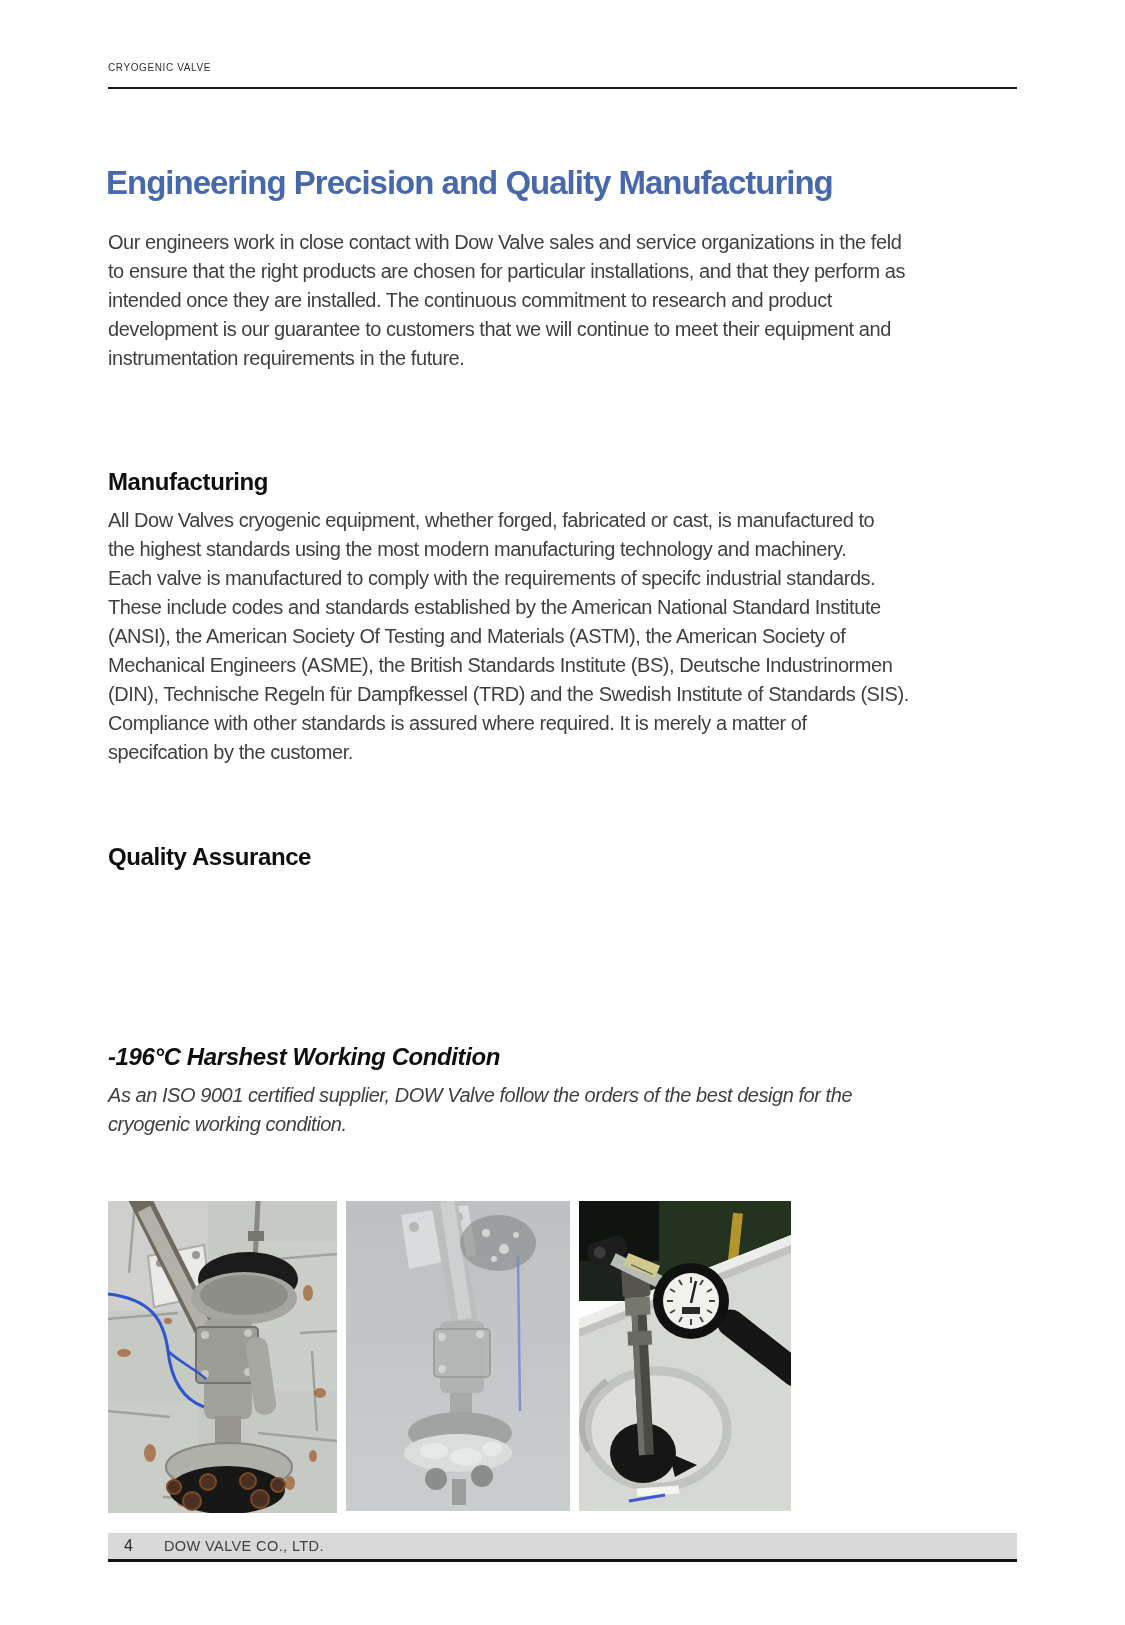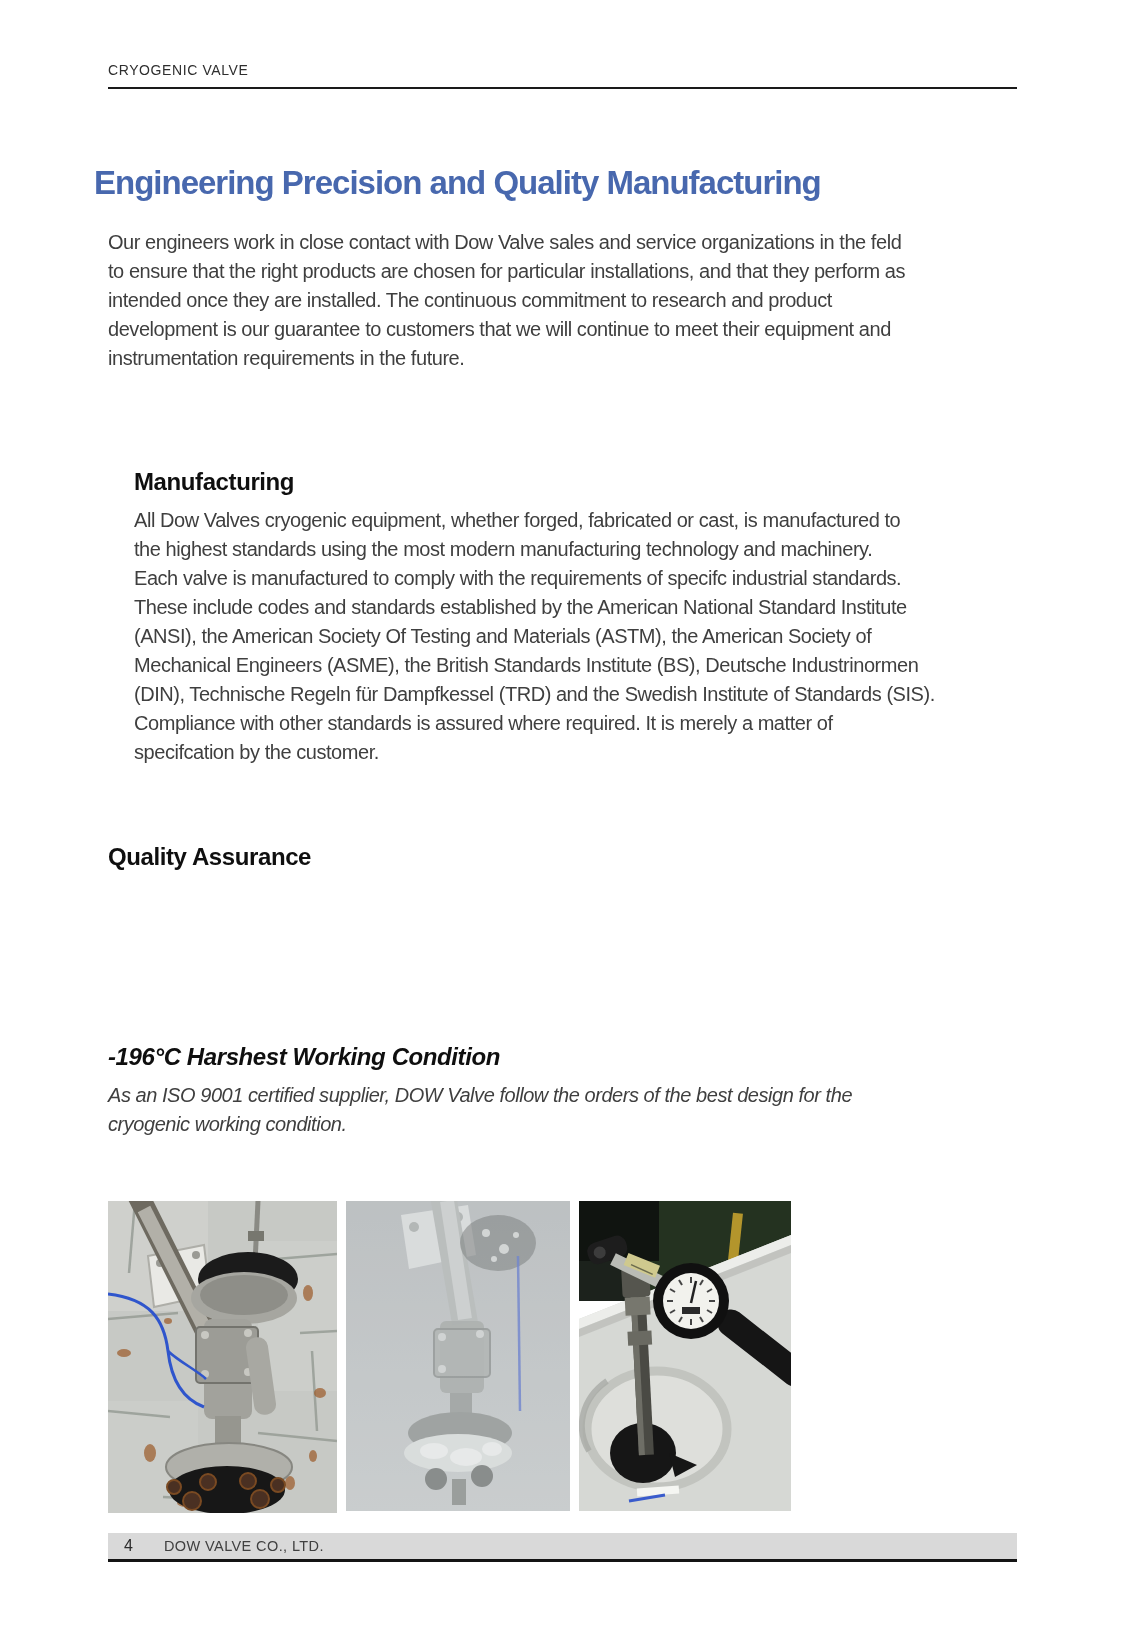--- a/index.html
+++ b/index.html
@@ -1,41 +1,41 @@
 <!DOCTYPE html>
 <html><head>
 <meta charset="utf-8">
 <style>
   html,body{margin:0;padding:0;}
   body{
     width:1125px;height:1625px;position:relative;background:#ffffff;
     font-family:"Liberation Sans", sans-serif;color:#3e3e3e;overflow:hidden;
   }
   .eyebrow{
-    position:absolute;left:108px;top:62px;font-size:14px;letter-spacing:.6px;
+    position:absolute;left:108px;top:62px;font-size:10px;letter-spacing:.6px;
     color:#2e2e2e;
   }
   .header-rule{
     position:absolute;left:108px;top:87px;width:909px;height:2px;background:#1a1a1a;
   }
   .page-title{
-    position:absolute;left:94px;top:142px;width:960px;
+    position:absolute;left:106px;top:142px;width:960px;
     font-size:33px;font-weight:bold;letter-spacing:-1px;color:#4868ae;
   }
   .section{position:absolute;left:108px;width:915px;}
   .section h2{
     margin:0 0 10px 0;font-size:24px;font-weight:bold;color:#0f0f0f;
     letter-spacing:-.4px;
   }
   .section .body{
     font-size:20px;line-height:29px;letter-spacing:-.45px;color:#3f3f3f;
     white-space:pre-line;
   }
   .sec-1{top:228px;}
-  .sec-2{top:468px;margin-left:26px;}
+  .sec-2{top:468px;}
   .sec-3{top:843px;}
   .sec-4{top:1043px;font-style:italic;}
   .photo-row{
     position:absolute;left:108px;top:1201px;display:flex;gap:9px;align-items:flex-start;
   }
   .photo-row svg{display:block;}
   .footer-bar{
     position:absolute;left:108px;top:1533px;width:909px;height:29px;
     background:#d9d9d9;border-bottom:3px solid #141414;
     display:flex;align-items:center;box-sizing:border-box;

